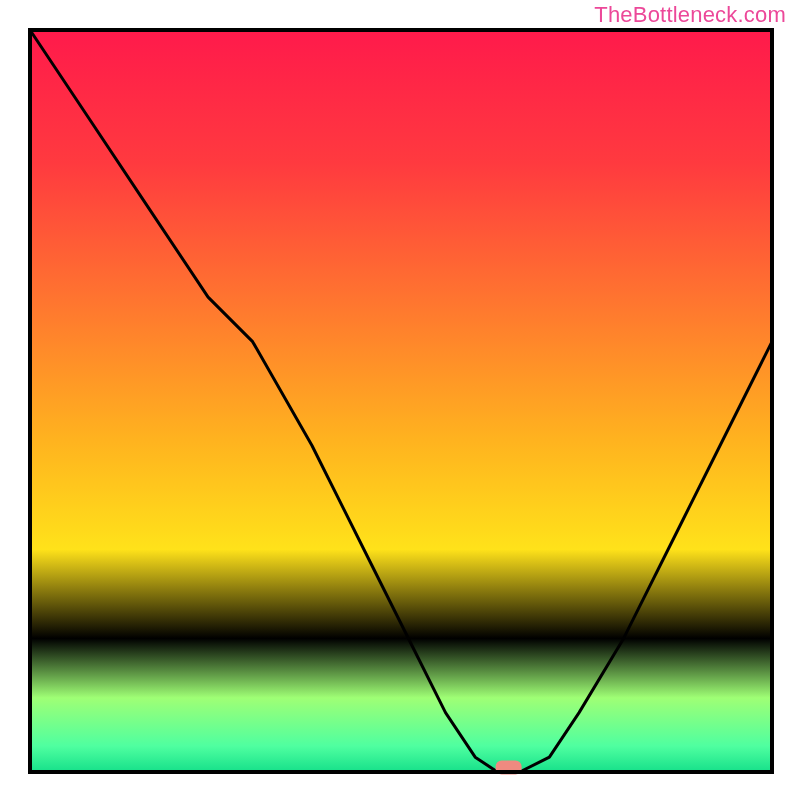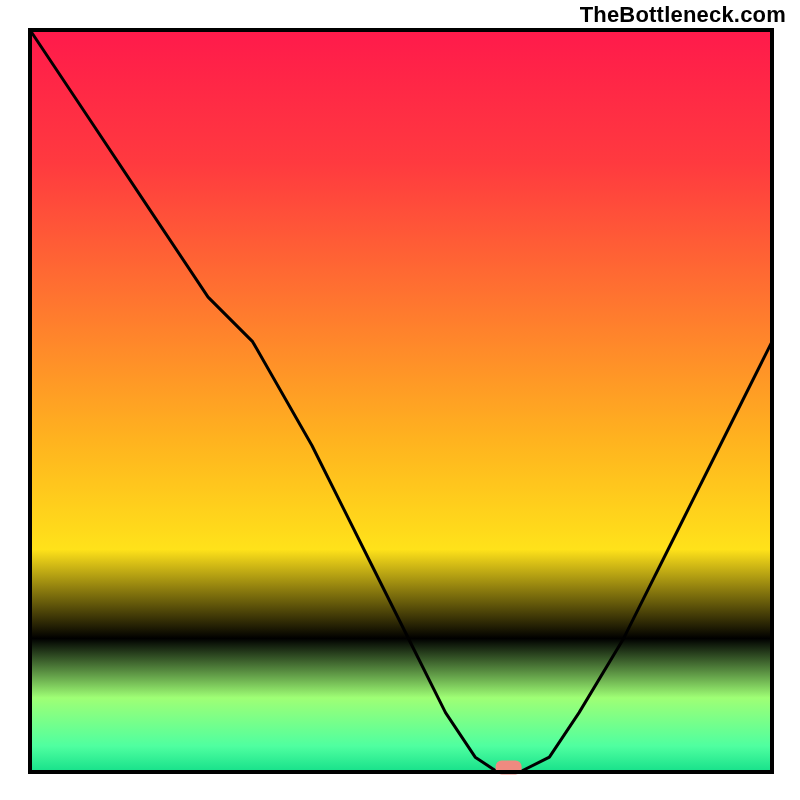--- a/index.html
+++ b/index.html
@@ -13,22 +13,22 @@
   .container {
     position: relative;
     width: 800px;
     height: 800px;
   }
   .watermark {
     position: absolute;
     top: 2px;
     right: 14px;
     font-size: 22px;
-    font-weight: 700;
-    color: #000000;
+    font-weight: 400;
+    color: #ec4899;
     letter-spacing: 0.2px;
   }
   svg {
     display: block;
   }
 </style>
 </head>
 <body>
 
 <div class="container">

